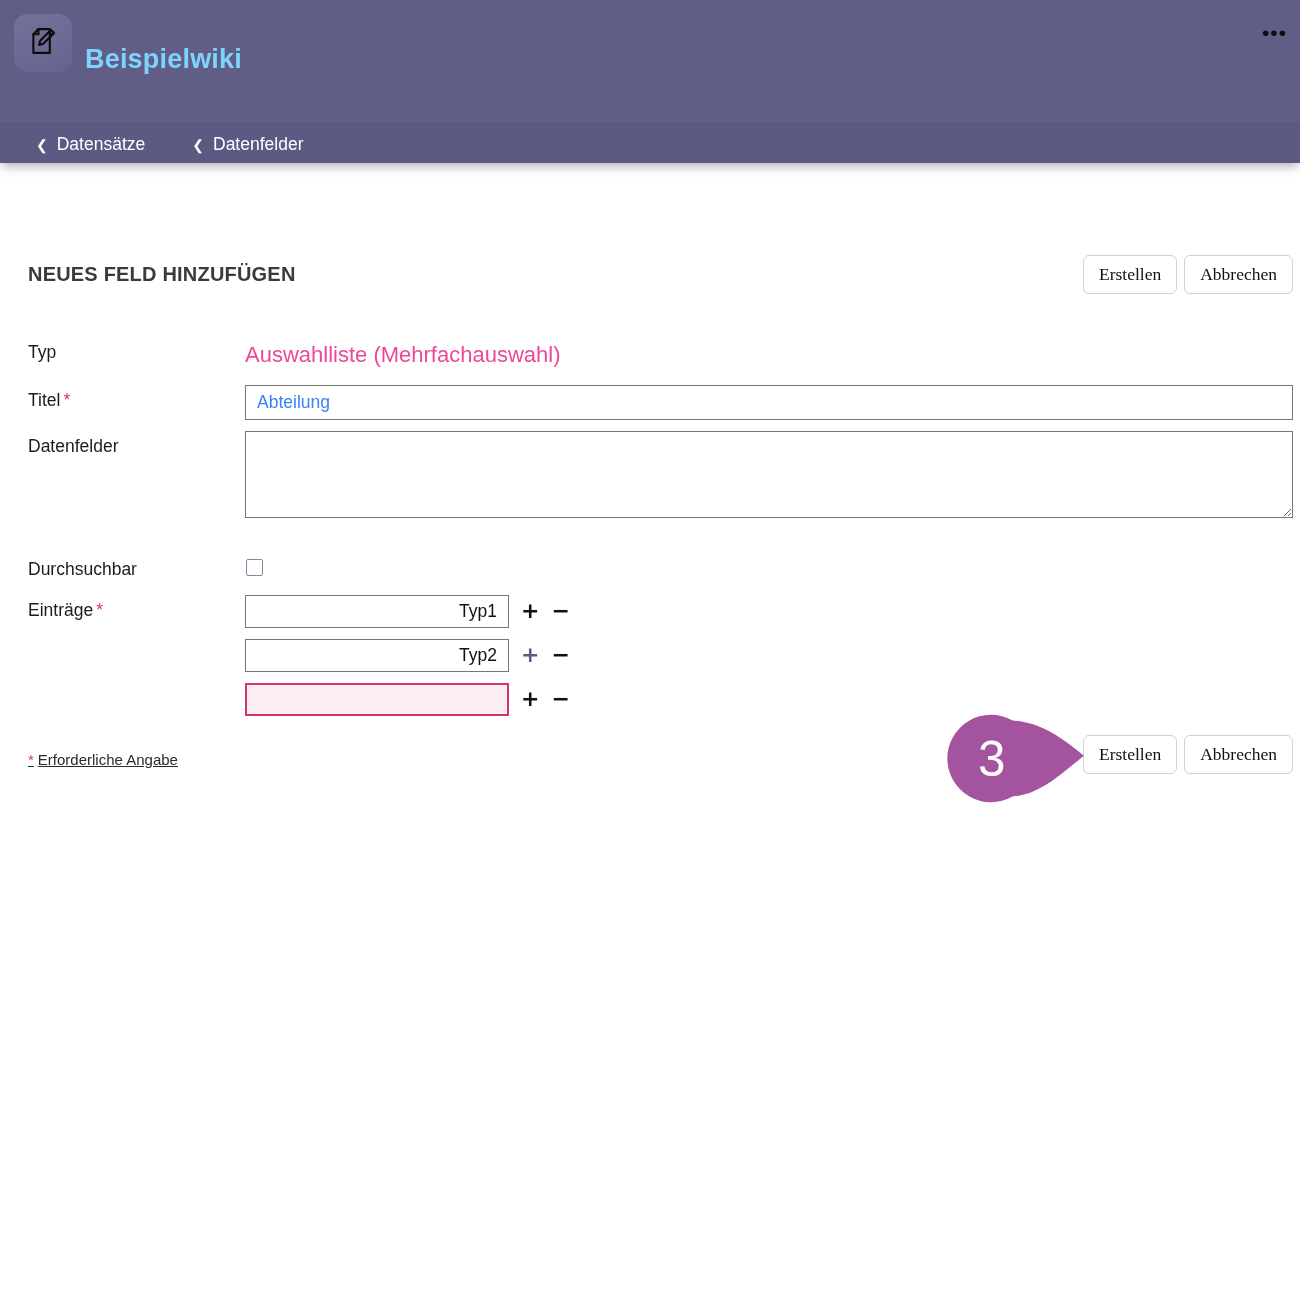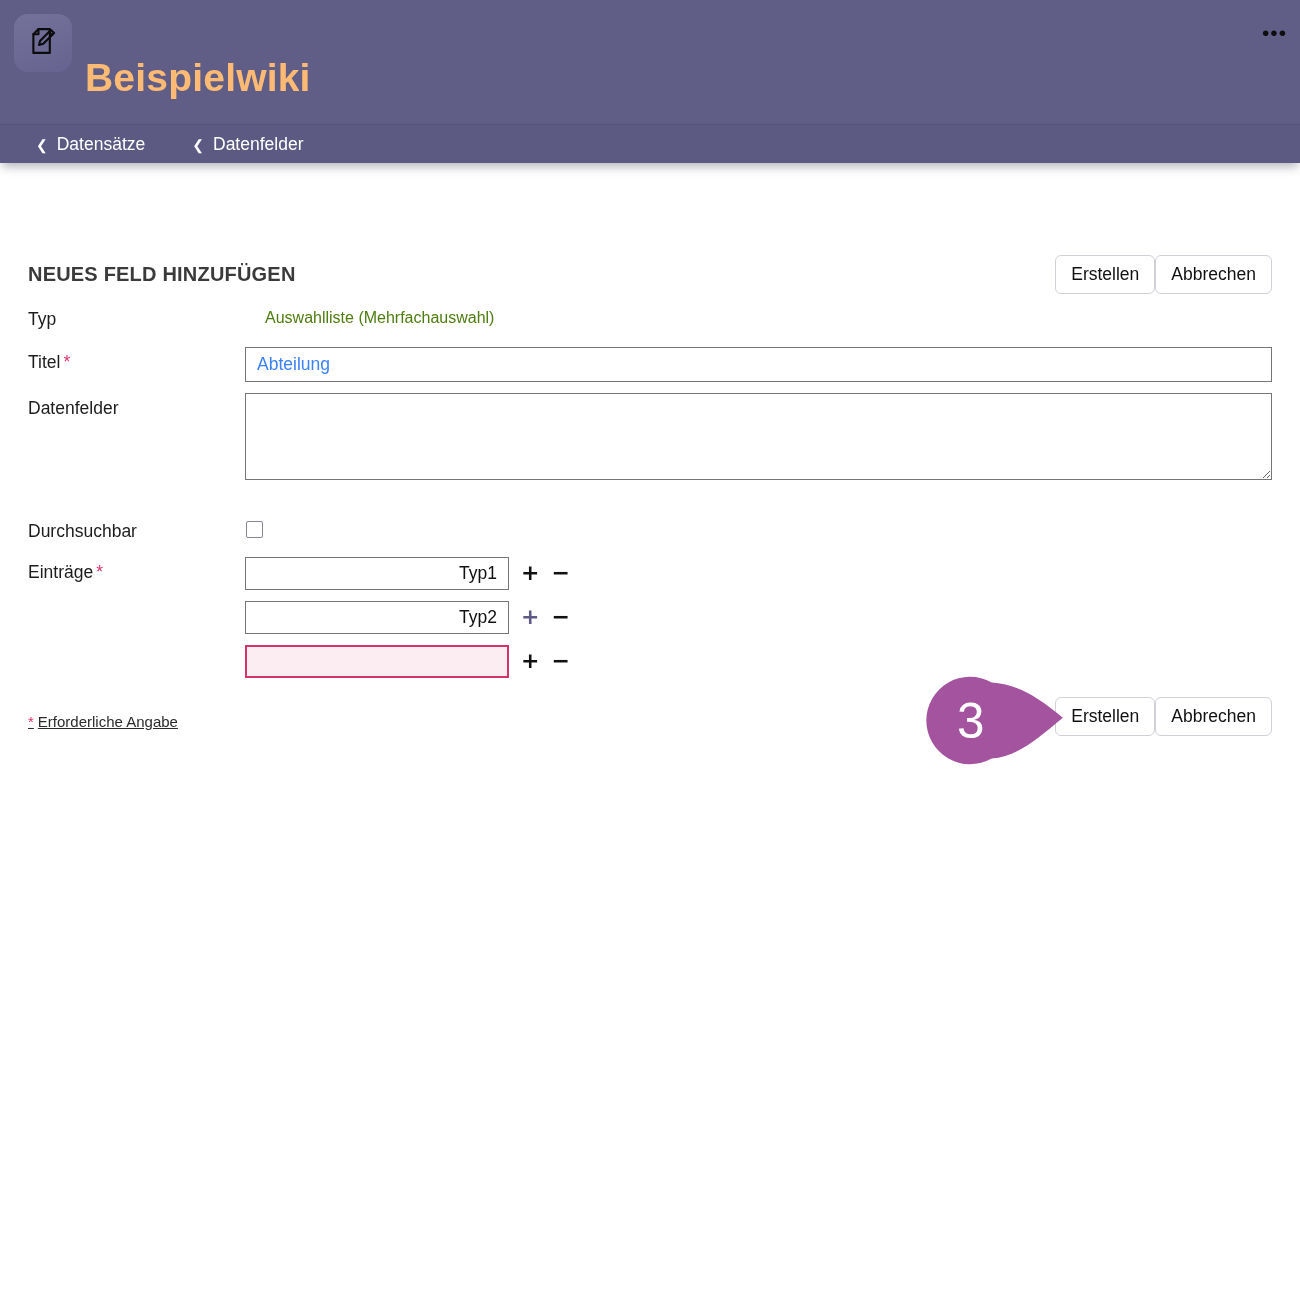--- a/index.html
+++ b/index.html
@@ -8,58 +8,58 @@
   .page { width: 1300px; height: 1300px; position: relative; background: #ffffff; overflow: hidden; }
 
   
   .header { background: #605d86; height: 124px; position: relative; }
   .app-tile {
     position: absolute; left: 14px; top: 14px; width: 58px; height: 58px;
     border-radius: 14px; background: linear-gradient(160deg, #74719a, #666390);
     display: flex; align-items: center; justify-content: center;
   }
   .app-title {
-    position: absolute; left: 85px; top: 56px;
-    font-size: 39px; font-weight: bold; color: #fdba74; letter-spacing: 0.2px;
+    position: absolute; left: 85px; top: 44px;
+    font-size: 27px; font-weight: bold; color: #7dd3fc; letter-spacing: 0.2px;
   }
   .overflow-menu {
     position: absolute; right: 13px; top: 22px;
     font-size: 21px; letter-spacing: 1px; color: #0e0e0e; line-height: 1; cursor: pointer;
   }
 
   
   .navbar {
     background: #5c5a83; height: 39px; border-top: 1px solid rgba(0,0,0,0.07);
     display: flex; align-items: center; padding-left: 36px; gap: 47px;
     box-shadow: 0 6px 9px -2px rgba(70,70,95,0.38);
     position: relative; z-index: 1;
   }
   .nav-item { display: flex; align-items: center; gap: 9px; color: #ffffff; font-size: 17.5px; cursor: pointer; }
   .nav-chevron { font-size: 14px; position: relative; top: 0.5px; }
 
   
-  .content { padding: 0 28px 0 28px; }
+  .content { padding: 0 7px 0 28px; }
   .form-header { display: flex; justify-content: space-between; align-items: center; margin-top: 92px; }
   .form-heading { font-size: 20px; font-weight: bold; color: #3a3a3a; letter-spacing: 0.2px; }
-  .btn-group { display: flex; gap: 0; }
+  .btn-group { display: flex; gap: 7px; font-family: Liberation Serif, serif; }
   .btn {
     background: #ffffff; border: 1px solid #d2cfd6; border-radius: 6px;
     padding: 7px 15px; font-size: 17.5px; color: #111111;
     font-family: inherit; cursor: pointer; line-height: 1.3;
   }
 
   .row { display: grid; grid-template-columns: 217px 1fr; align-items: start; }
-  .row-typ { margin-top: 10px; gap: 20px; }
+  .row-typ { margin-top: 43px; }
   .row-titel { margin-top: 17px; }
   .row-beschreibung { margin-top: 11px; }
   .row-durchsuchbar { margin-top: 32px; }
   .row-eintraege { margin-top: 15px; }
   .field-label { font-size: 17.5px; color: #1c1c1c; padding-top: 5px; }
   .req { color: #d6336c; margin-left: 3px; }
-  .static-value { font-size: 16px; color: #4d7c0f; padding-top: 5px; }
+  .static-value { font-size: 22px; color: #ec4899; padding-top: 5px; }
 
   .text-input {
     width: 100%; height: 35px; border: 1px solid #767676; border-radius: 0;
     font-size: 17.5px; font-family: inherit; color: #3b82f6; padding: 0 11px; background: #ffffff;
   }
   textarea.desc {
     width: 100%; height: 87px; border: 1px solid #767676; border-radius: 0;
     font-size: 17.5px; font-family: inherit; resize: both; padding: 6px 11px; background: #ffffff;
   }
   input[type="checkbox"].cb {

